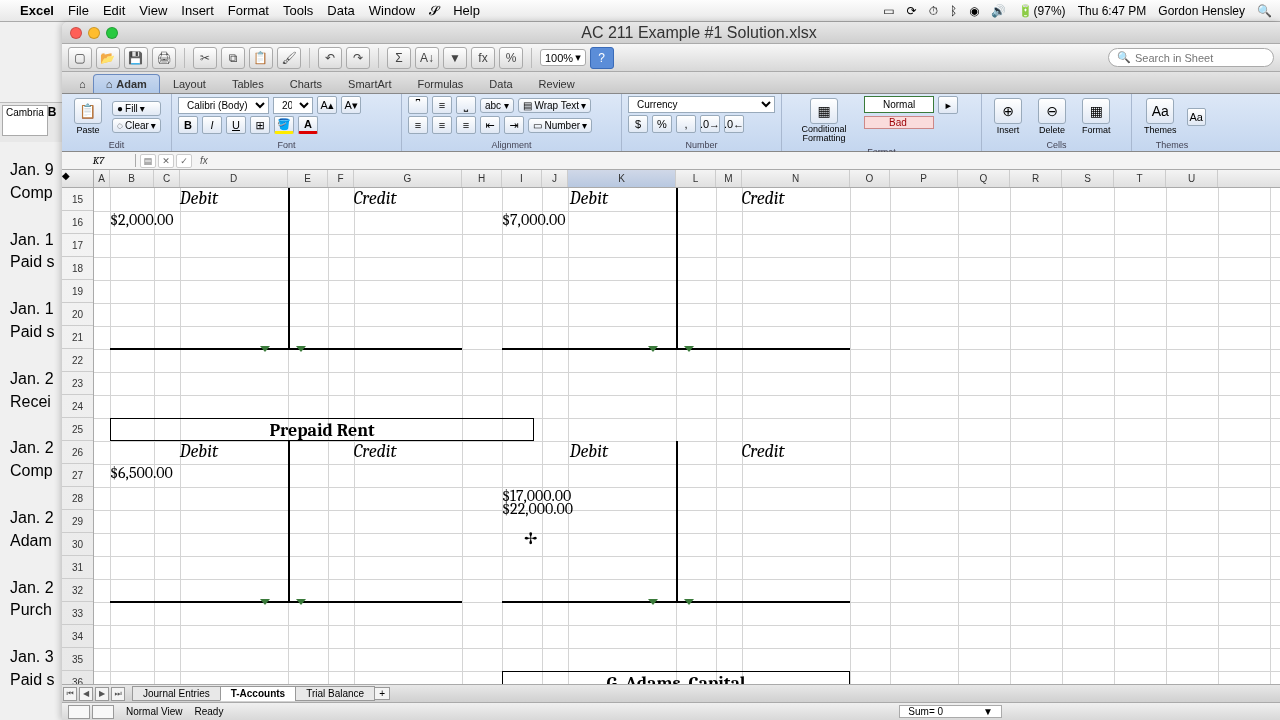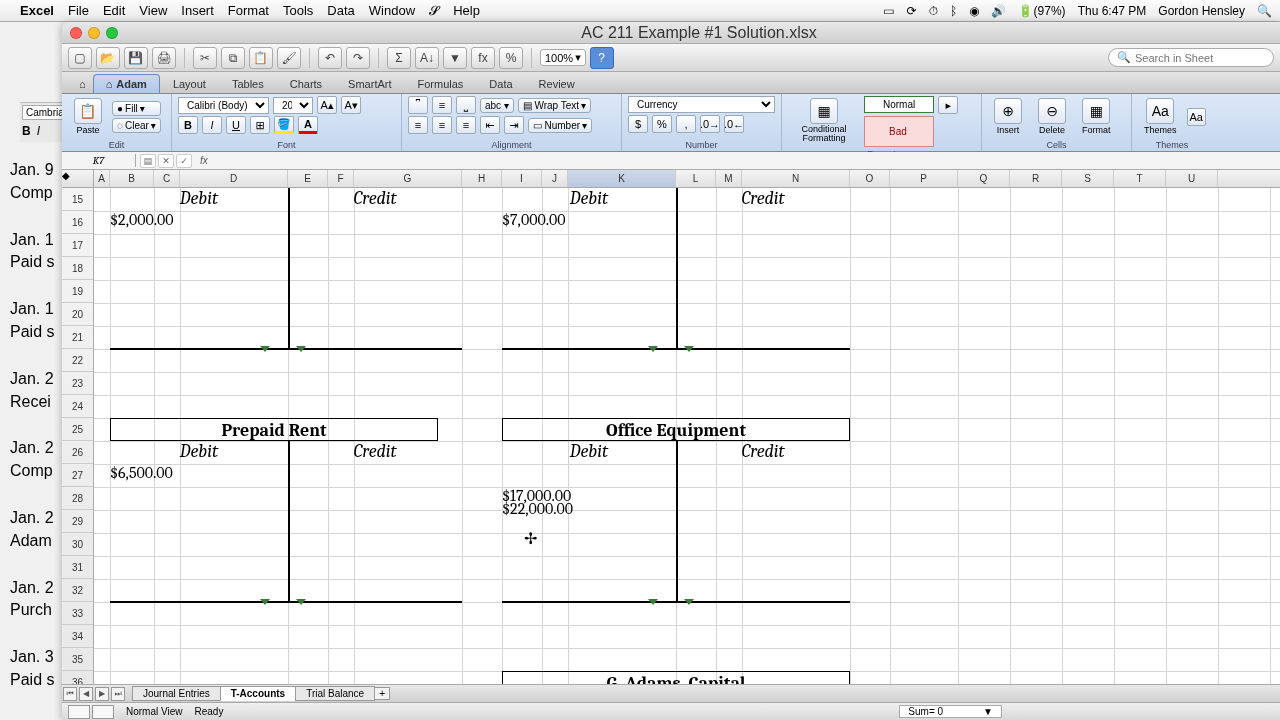--- a/index.html
+++ b/index.html
@@ -39,24 +39,24 @@
 .ribbon { height: 58px; background: linear-gradient(#dde8f7,#c4d6ef); border-bottom: 1px solid #888; display: flex; font-size: 10px; }
 .rgroup { border-right: 1px solid #a8b8d0; padding: 2px 6px 0; display: flex; flex-direction: column; }
 .rgroup .glabel { text-align: center; font-size: 9px; color: #445; margin-top: auto; padding-bottom: 1px; }
 .rgroup .grow { display: flex; align-items: center; gap: 4px; margin-bottom: 2px; }
 .rbtn { background: linear-gradient(#fff,#e0e8f4); border: 1px solid #9ab; border-radius: 3px; padding: 1px 4px; font-size: 10px; display: flex; align-items: center; gap: 2px; }
 .rselect { border: 1px solid #9ab; background: #fff; font-size: 10px; padding: 1px 4px; }
 .ricon { width: 20px; height: 18px; background: linear-gradient(#fff,#e0e8f4); border: 1px solid #9ab; border-radius: 2px; display: flex; align-items: center; justify-content: center; font-size: 11px; }
 .bigbtn { display: flex; flex-direction: column; align-items: center; justify-content: center; padding: 2px 6px; font-size: 9px; }
 .bigbtn .bicon { width: 28px; height: 26px; background: linear-gradient(#fff,#e0e8f4); border: 1px solid #9ab; border-radius: 3px; margin-bottom: 1px; display:flex; align-items:center; justify-content:center; font-size:14px; }
 .fmt-normal { border: 1px solid #3a7a3a; background: #fff; padding: 2px 18px; font-size: 10px; }
-.fmt-bad { border: 1px solid #c88; background: #fadcdc; color: #9c0006; padding: 9px 24px; font-size: 10px; }
-
-
-.behind-bar { position: absolute; left: 0; top: 102px; width: 62px; height: 40px; background: #e8e8e8; border-top: 1px solid #bbb; display: flex; flex-direction: column; padding: 2px; font-size: 11px; margin-left: 20px; }
+.fmt-bad { border: 1px solid #c88; background: #fadcdc; color: #9c0006; padding: 0 24px; font-size: 10px; }
+
+
+.behind-bar { position: absolute; left: 0; top: 102px; width: 62px; height: 40px; background: #e8e8e8; border-top: 1px solid #bbb; display: flex; flex-direction: row; padding: 2px; font-size: 11px; }
 .behind-bar .fnt { border: 1px solid #aaa; background: #fff; padding: 1px 3px; font-size: 10px; margin-bottom: 4px; }
 .behind-bar .biu { display: flex; gap: 6px; font-size: 12px; font-family: serif; }
 
 
 .behind-text { position: absolute; left: 10px; top: 160px; width: 52px; font-family: Cambria, serif; font-size: 16px; line-height: 1.3; color: #000; overflow: hidden; white-space: nowrap; }
 .behind-text div { margin-bottom: 2px; }
 .behind-text .gap { height: 22px; }
 
 
 .fbar { height: 18px; background: #f4f4f4; border-bottom: 1px solid #aaa; display: flex; align-items: center; font-size: 11px; }
@@ -436,29 +436,28 @@
         <div class="tline-h" style="left: 16px; top: 160px; width: 352px;"></div>
         <div class="tri" style="left: 166px; top: 158px;"></div>
         <div class="tri" style="left: 202px; top: 158px;"></div>
         <div class="taccount db" style="left: 408px; top: 0px; width: 174px; position: absolute; font-family: Cambria, serif; font-size: 18px; font-style: italic; text-align: center;">Debit</div>
         <div class="taccount cr" style="left: 582px; top: 0px; width: 174px; position: absolute; font-family: Cambria, serif; font-size: 18px; font-style: italic; text-align: center;">Credit</div>
         <div class="taccount val" style="left: 408px; top: 23px; width: 174px; position: absolute;">$7,000.00</div>
         <div class="tline-v" style="left: 582px; top: 0px; height: 161px;"></div>
         <div class="tline-h" style="left: 408px; top: 160px; width: 348px;"></div>
         <div class="tri" style="left: 554px; top: 158px;"></div>
         <div class="tri" style="left: 590px; top: 158px;"></div>
-        <div style="position: absolute; left: 16px; top: 230px; width: 328px; height: 23px; border: 1.5px solid rgb(0, 0, 0); text-align: center; font: bold 18px / 23px Cambria, serif;">Prepaid Rent</div>
+        <div style="position: absolute; left: 16px; top: 230px; width: 424px; height: 23px; border: 1.5px solid rgb(0, 0, 0); text-align: center; font: bold 18px / 23px Cambria, serif;">Prepaid Rent</div>
         <div class="taccount db" style="left: 16px; top: 253px; width: 178px; position: absolute; font-family: Cambria, serif; font-size: 18px; font-style: italic; text-align: center;">Debit</div>
         <div class="taccount cr" style="left: 194px; top: 253px; width: 174px; position: absolute; font-family: Cambria, serif; font-size: 18px; font-style: italic; text-align: center;">Credit</div>
         <div class="taccount val" style="left: 16px; top: 276px; width: 178px; position: absolute;">$6,500.00</div>
         <div class="tline-v" style="left: 194px; top: 253px; height: 161px;"></div>
         <div class="tline-h" style="left: 16px; top: 413px; width: 352px;"></div>
         <div class="tri" style="left: 166px; top: 411px;"></div>
         <div class="tri" style="left: 202px; top: 411px;"></div>
-        <div style="position: absolute; left: 408px; top: 230px; width: 348px; height: 23px; border: 1.5px solid rgb(0, 0, 0); text-align: center; font: bold 18px / 23px Cambria, serif;">Office Equipment</div>
         <div class="taccount db" style="left: 408px; top: 253px; width: 174px; position: absolute; font-family: Cambria, serif; font-size: 18px; font-style: italic; text-align: center;">Debit</div>
         <div class="taccount cr" style="left: 582px; top: 253px; width: 174px; position: absolute; font-family: Cambria, serif; font-size: 18px; font-style: italic; text-align: center;">Credit</div>
         <div class="taccount val" style="left: 408px; top: 276px; width: 174px; position: absolute; margin-top: 36px;">$22,000.00</div>
         <div class="taccount val" style="left: 408px; top: 299px; width: 174px; position: absolute;">$17,000.00</div>
         <div class="tline-v" style="left: 582px; top: 253px; height: 161px;"></div>
         <div class="tline-h" style="left: 408px; top: 413px; width: 348px;"></div>
         <div class="tri" style="left: 554px; top: 411px;"></div>
         <div class="tri" style="left: 590px; top: 411px;"></div>
         <div style="position: absolute; left: 408px; top: 483px; width: 348px; height: 23px; border: 1.5px solid rgb(0, 0, 0); text-align: center; font: bold 18px / 23px Cambria, serif;">G. Adams, Capital</div>
         <div class="cursor-plus" style="left: 430px; top: 341px;">✢</div>

